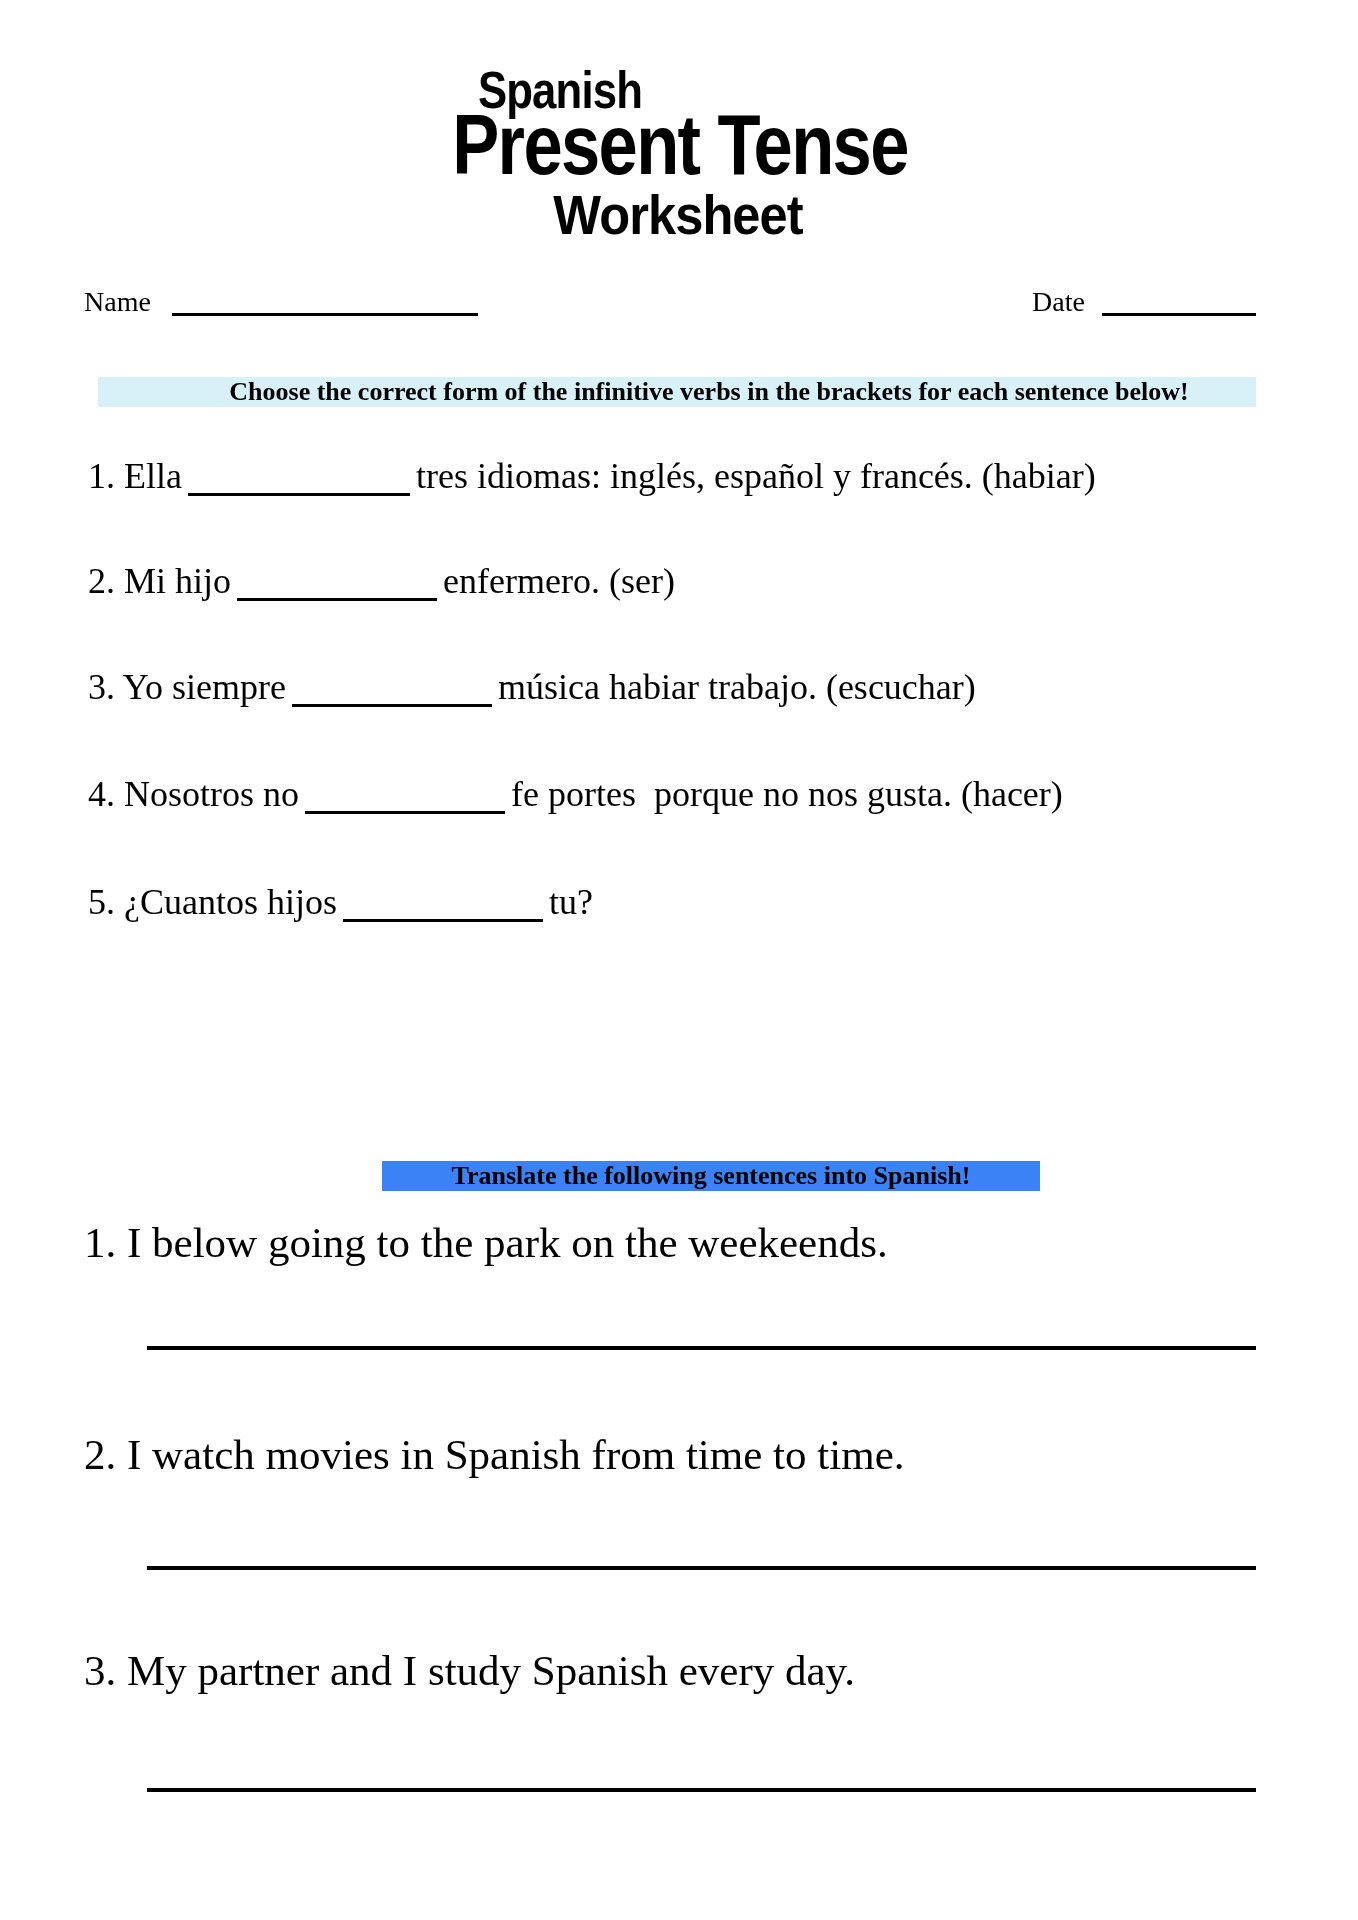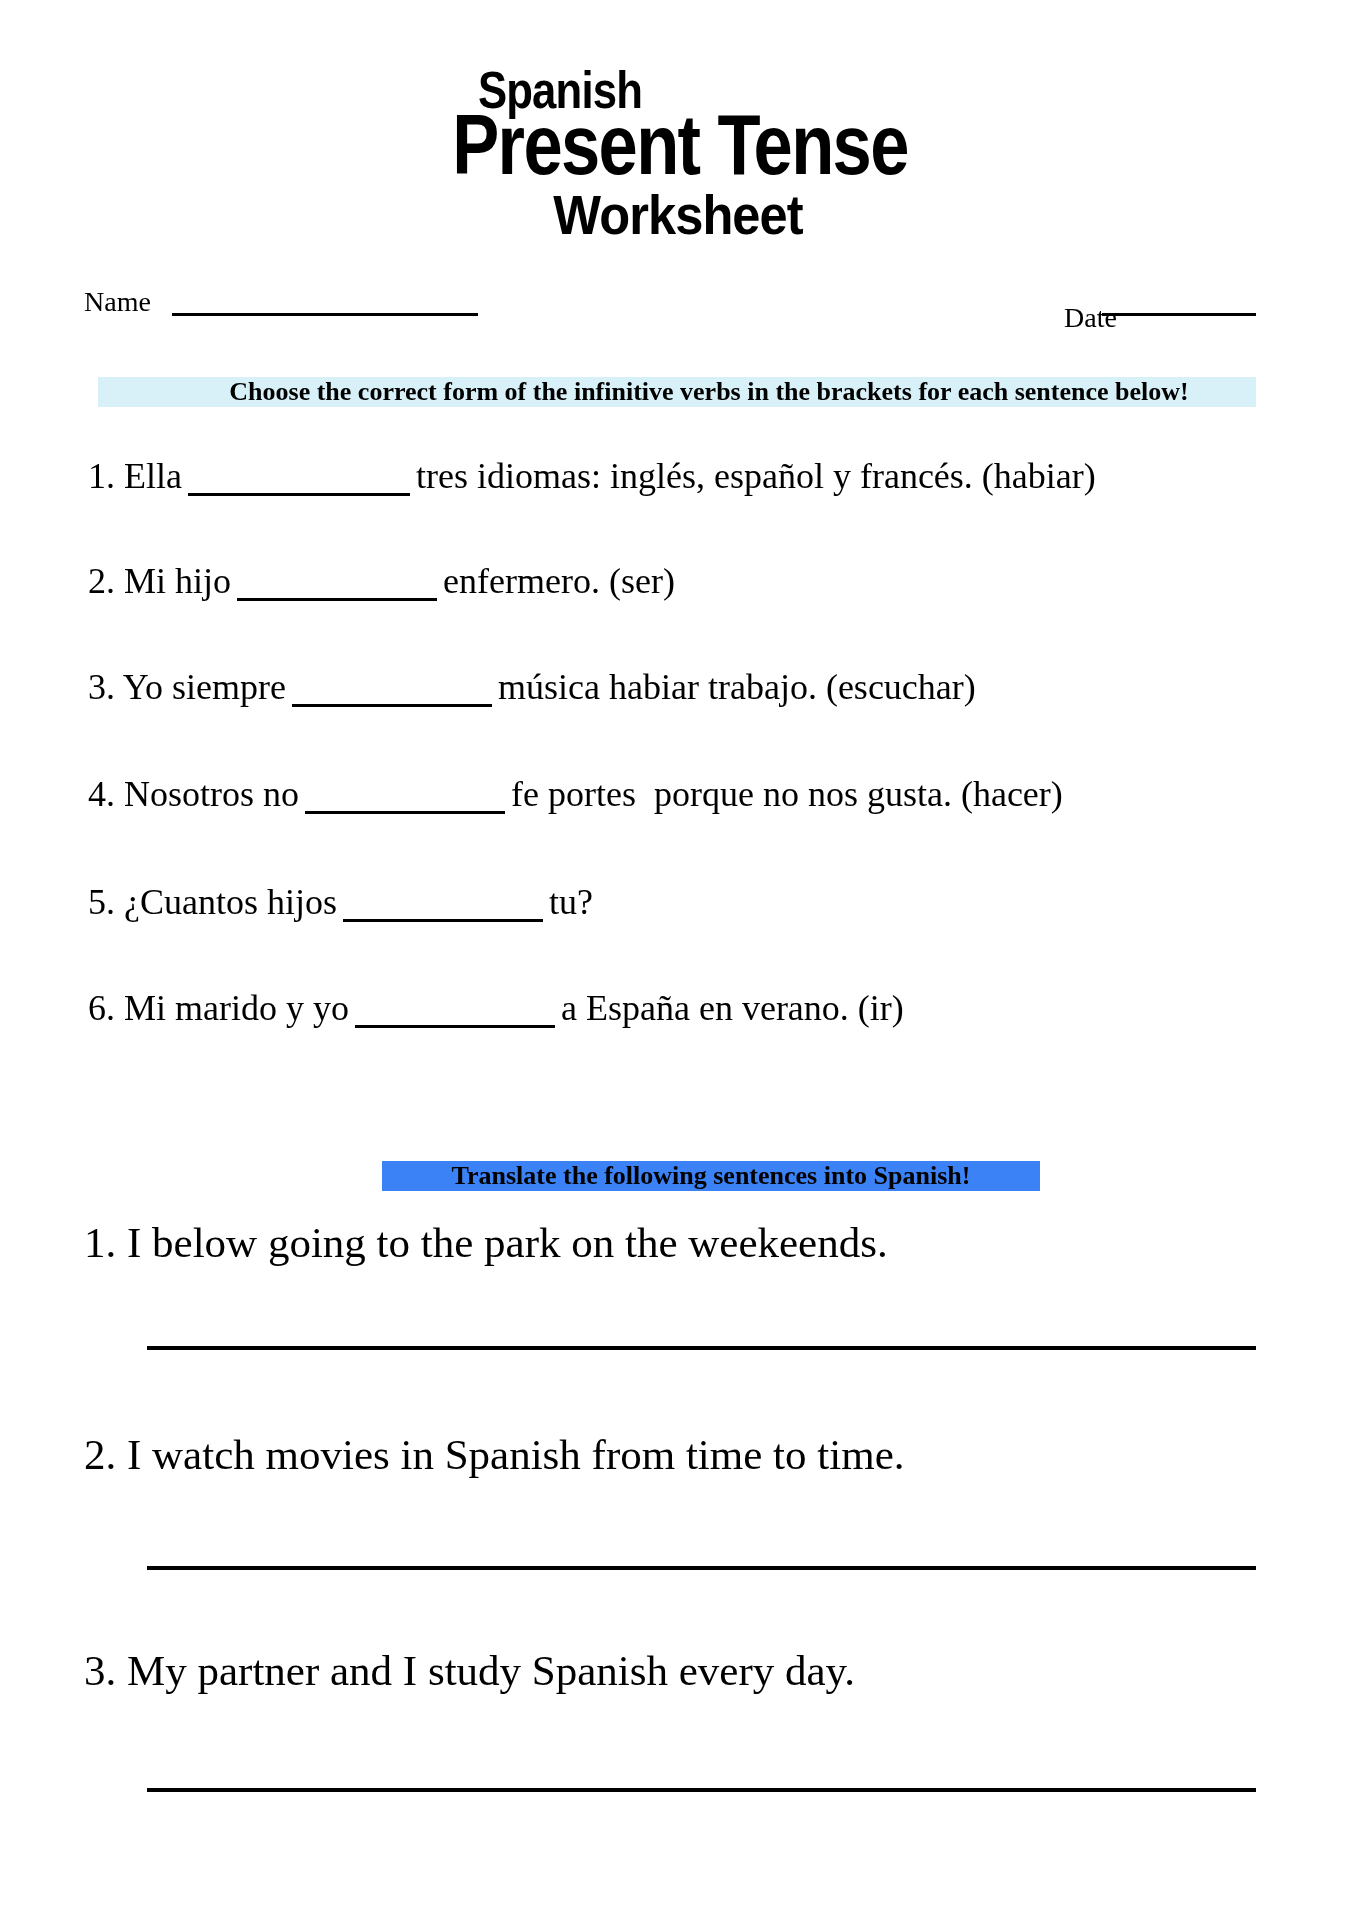--- a/index.html
+++ b/index.html
@@ -13,21 +13,21 @@
     position:absolute; font-family:"Liberation Sans", sans-serif;
     font-weight:bold; white-space:nowrap; line-height:1; color:#000;
   }
   .title-small   { top:64px;  left:560px; font-size:52px; transform:translateX(-50%) scaleX(0.84); letter-spacing:-1px; }
   .title-big     { top:101px; left:680px; font-size:86px; transform:translateX(-50%) scaleX(0.82); letter-spacing:-2px; }
   .title-medium  { top:188px; left:678px; font-size:55px; transform:translateX(-50%) scaleX(0.92); letter-spacing:-1px; }
 
   
   .field-label { position:absolute; font-size:28px; line-height:1; }
   .name-label { top:288px; left:84px; }
-  .date-label { top:304px; left:1032px;margin-left:32px; }
+  .date-label { top:288px; left:1032px; }
   .rule { position:absolute; border-bottom:3px solid #000; height:0; }
   .name-rule { top:313px; left:172px; width:306px; }
   .date-rule { top:313px; left:1102px; width:168px; }
 
   
   .instruction {
     position:absolute; font-weight:bold; font-size:26px;
     background:#d8f1f8; text-align:center; line-height:30px; height:30px;
     white-space:nowrap;
     margin-left:28px;
@@ -82,24 +82,20 @@
     <span class="qtext">Yo siempre</span><span class="blank"></span><span class="qtext">música habiar trabajo. (escuchar)</span>
   </div>
   <div class="question q4">
     <span class="qnum">4.</span>
     <span class="qtext">Nosotros no</span><span class="blank"></span><span class="qtext">fe portes  porque no nos gusta. (hacer)</span>
   </div>
   <div class="question q5">
     <span class="qnum">5.</span>
     <span class="qtext">¿Cuantos hijos</span><span class="blank"></span><span class="qtext">tu?</span>
   </div>
-  <div class="question q6">
-    <span class="qnum">6.</span>
-    <span class="qtext">Mi marido y yo</span><span class="blank"></span><span class="qtext">a España en verano. (ir)</span>
-  </div>
 
   <div class="instruction instruction-2" style="background-color: #3b82f6;">Translate the following sentences into Spanish!</div>
 
   <div class="t-item t1">
     <span class="qnum">1.</span>
     <span class="qtext">I below going to the park on the weekeends.</span>
   </div>
   <div class="rule ans-rule ans-1"></div>
 
   <div class="t-item t2">

